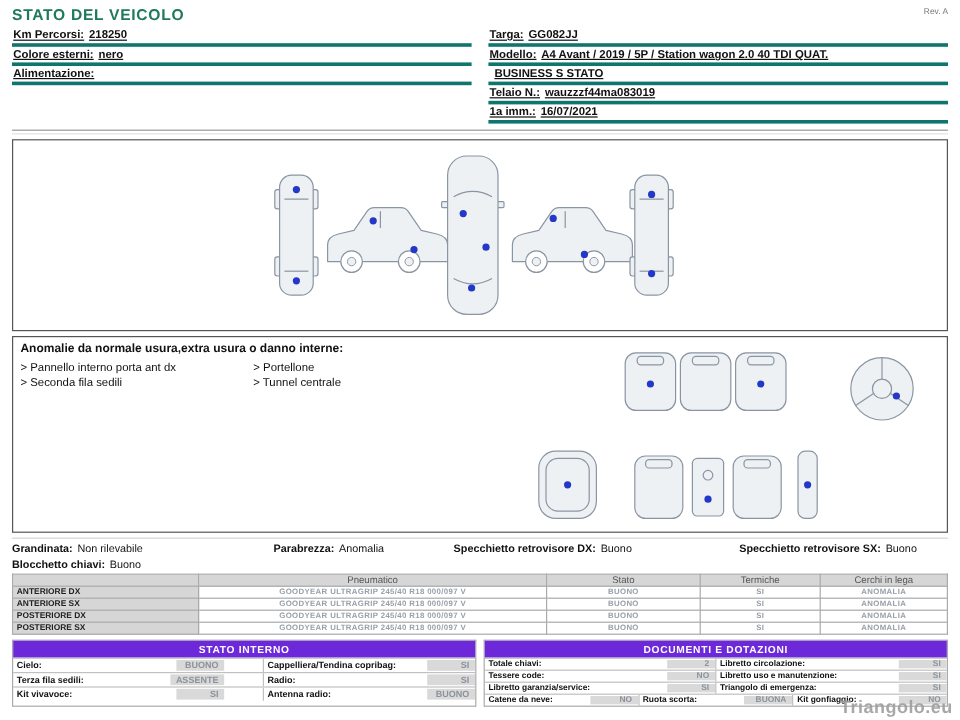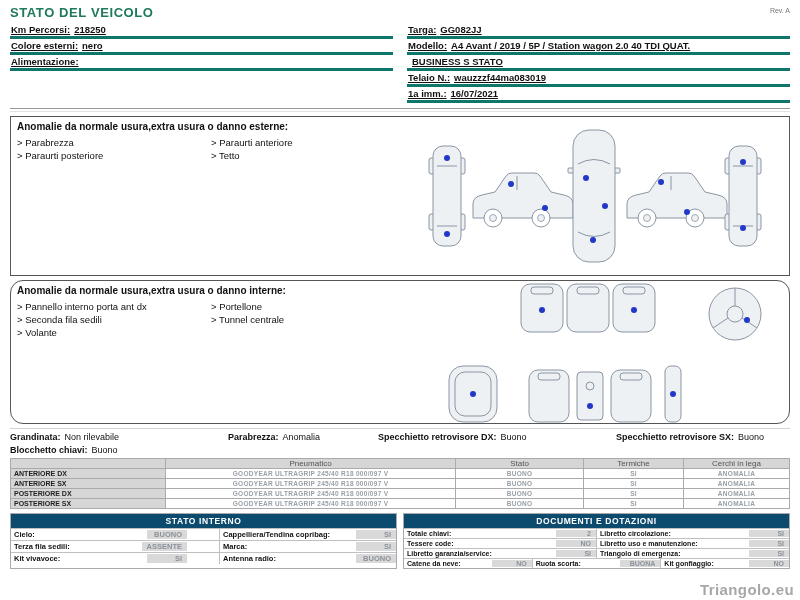--- a/index.html
+++ b/index.html
@@ -21,21 +21,21 @@
   .info-row{display:flex;border-bottom:3px solid #0f766e;font-size:9.5px;
     line-height:11px;padding:1px 1px 1px 1px;min-height:11px;text-decoration:underline;}
   .lbl{font-weight:bold;white-space:pre;}
   .val{font-weight:bold;margin-left:4px;white-space:pre;}
 
   .sep{height:2px;border-top:1px solid #9a9a9a;border-bottom:1px solid #e2e2e2;margin:5px 0 2px 0;}
 
   
   .panel{border:1px solid #555;margin-top:4px;display:flex;box-sizing:border-box;}
   .panel.exterior{height:160px;}
-  .panel.interior{height:144px;border-radius:13px;}
+  .panel.interior{height:164px;}
   .panel-left{width:400px;padding:4px 6px;box-sizing:border-box;}
   .panel-title{font-weight:bold;font-size:10px;margin-bottom:5px;}
   .items-cols{display:flex;font-size:9.5px;}
   .items-col{width:195px;}
   .item{margin-bottom:2px;white-space:pre;}
   .diagram-wrap{flex:1;display:flex;align-items:center;justify-content:center;}
   svg{display:block;}
   .car-part{fill:#eef1f4;stroke:#8a95a3;stroke-width:1;stroke-linejoin:round;}
   .car-line{fill:none;stroke:#8a95a3;stroke-width:1;}
   .wheel{fill:#ffffff;stroke:#8a95a3;stroke-width:1;}
@@ -56,21 +56,21 @@
   table.tyres{width:100%;border-collapse:collapse;margin-top:3px;border-radius:24px;}
   table.tyres th,table.tyres td{border:1px solid #aaa;padding:0 3px;height:9px;}
   table.tyres th{background:#d6d6d6;color:#555;font-weight:normal;font-size:8px;text-align:center;}
   td.pos{background:#d6d6d6;font-weight:bold;color:#222;width:148px;font-size:7px;}
   td.c{text-align:center;color:#98a0a8;font-weight:bold;font-size:6.5px;letter-spacing:.3px;}
   col.c-tyre{width:290px;} col.c-stato{width:128px;} col.c-term{width:100px;}
 
   
   .bottom{display:flex;gap:6px;margin-top:4px;}
   .section{flex:1;border:1px solid #aaa;box-sizing:border-box;}
-  .sec-header{background:#0c4a6e;color:#fff;font-weight:bold;font-size:8.5px;
+  .sec-header{background:#6d28d9;color:#fff;font-weight:bold;font-size:8.5px;
     text-align:center;padding:2px 0;letter-spacing:.6px;}
   .sec-row{display:flex;border-top:1px solid #c0c0c0;align-items:stretch;}
   .section.si .sec-row{height:11px;font-size:7.5px;gap:32px;}
   .section.doc .sec-row{height:9px;font-size:7px;}
   .sec-cell{flex:1;display:flex;justify-content:space-between;align-items:center;
     padding-left:3px;border-left:1px solid #c0c0c0;overflow:hidden;}
   .sec-cell:first-child{border-left:none;}
   .clbl{font-weight:bold;white-space:pre;}
   .chip{background:#d9d9d9;color:#8b929b;font-weight:bold;padding:0 5px;
     min-width:30px;text-align:right;display:flex;align-items:center;justify-content:flex-end;}
@@ -122,33 +122,20 @@
       <div class="info-row">
         <span class="lbl">1a imm.:</span>
         <span class="val">16/07/2021</span>
       </div>
     </div>
   </div>
 
   <div class="sep"></div>
 
   <div class="panel exterior">
-    <div class="panel-left">
-      <div class="panel-title">Anomalie da normale usura,extra usura o danno esterne:</div>
-      <div class="items-cols">
-        <div class="items-col">
-          <div class="item">&gt; Parabrezza</div>
-          <div class="item">&gt; Paraurti posteriore</div>
-        </div>
-        <div class="items-col">
-          <div class="item">&gt; Paraurti anteriore</div>
-          <div class="item">&gt; Tetto</div>
-        </div>
-      </div>
-    </div>
     <div class="diagram-wrap">
       <svg width="350" height="148" viewBox="0 0 350 148">
         <g>
           <rect class="car-part" x="4" y="36" width="5" height="16" rx="2"></rect>
           <rect class="car-part" x="35" y="36" width="5" height="16" rx="2"></rect>
           <rect class="car-part" x="4" y="92" width="5" height="16" rx="2"></rect>
           <rect class="car-part" x="35" y="92" width="5" height="16" rx="2"></rect>
           <rect class="car-part" x="8" y="24" width="28" height="100" rx="10"></rect>
           <line class="car-line" x1="12" y1="44" x2="32" y2="44"></line>
           <line class="car-line" x1="12" y1="104" x2="32" y2="104"></line>
@@ -200,21 +187,20 @@
     </div>
   </div>
 
   <div class="panel interior">
     <div class="panel-left">
       <div class="panel-title">Anomalie da normale usura,extra usura o danno interne:</div>
       <div class="items-cols">
         <div class="items-col">
           <div class="item">&gt; Pannello interno porta ant dx</div>
           <div class="item">&gt; Seconda fila sedili</div>
-          <div class="item">&gt; Volante</div>
         </div>
         <div class="items-col">
           <div class="item">&gt; Portellone</div>
           <div class="item">&gt; Tunnel centrale</div>
         </div>
       </div>
     </div>
     <div class="diagram-wrap">
       <svg width="350" height="156" viewBox="0 0 350 156">
         <g>
@@ -346,21 +332,21 @@
           <span class="clbl">Cappelliera/Tendina copribag:</span>
           <span class="chip">SI</span>
         </div>
       </div>
       <div class="sec-row">
         <div class="sec-cell">
           <span class="clbl">Terza fila sedili:</span>
           <span class="chip">ASSENTE</span>
         </div>
         <div class="sec-cell">
-          <span class="clbl">Marca:</span>
+          <span class="clbl">Radio:</span>
           <span class="chip">SI</span>
         </div>
       </div>
       <div class="sec-row">
         <div class="sec-cell">
           <span class="clbl">Kit vivavoce:</span>
           <span class="chip">SI</span>
         </div>
         <div class="sec-cell">
           <span class="clbl">Antenna radio:</span>

